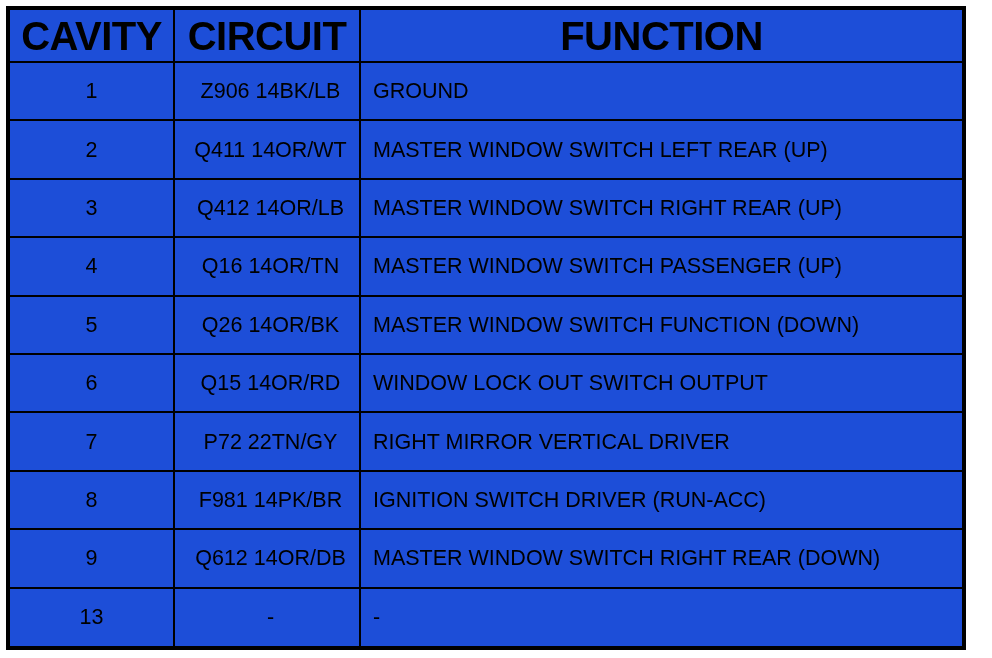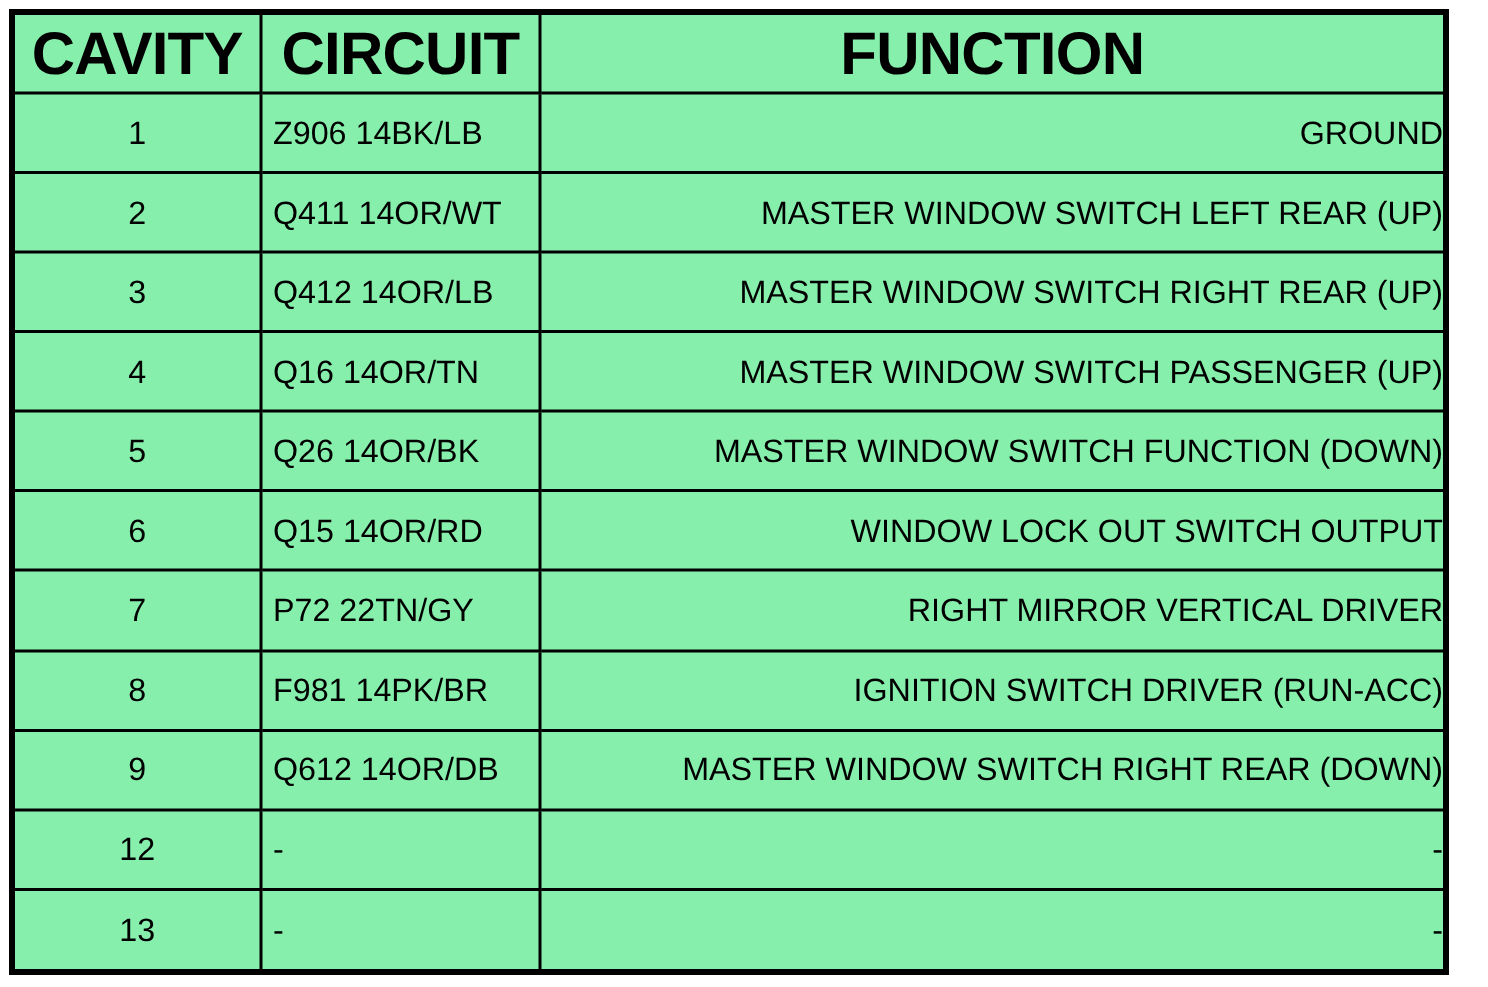--- a/index.html
+++ b/index.html
@@ -16,21 +16,21 @@
   }
 
   #connector-pinout-table {
     position: absolute;
     left: 6px;
     top: 6px;
     width: 960px;
     height: 644px;
     box-sizing: border-box;
     border: 4px solid #000000;
-    background: #86efac;
+    background: #1d4ed8;
   }
 
   table.pinout {
     width: 100%;
     height: 100%;
     border-collapse: collapse;
     table-layout: fixed;
   }
 
   table.pinout col.col-cavity { width: 164px; }
@@ -68,25 +68,25 @@
     line-height: 24px;
     vertical-align: middle;
     white-space: nowrap;
     overflow: hidden;
   }
   tbody tr.data-row td.cell-cavity {
     text-align: center;
     border-left: none;
   }
   tbody tr.data-row td.cell-circuit {
-    text-align: left;
+    text-align: center;
     padding-left: 7px;
   }
   tbody tr.data-row td.cell-function {
-    text-align: right;
+    text-align: left;
     padding-left: 12px;
     border-right: none;
   }
   tbody tr.data-row:last-child td {
     border-bottom: none;
   }
 </style>
 </head>
 <body>
 
@@ -144,24 +144,19 @@
           <td class="cell-cavity">8</td>
           <td class="cell-circuit">F981 14PK/BR</td>
           <td class="cell-function">IGNITION SWITCH DRIVER (RUN-ACC)</td>
         </tr>
         <tr class="data-row">
           <td class="cell-cavity">9</td>
           <td class="cell-circuit">Q612 14OR/DB</td>
           <td class="cell-function">MASTER WINDOW SWITCH RIGHT REAR (DOWN)</td>
         </tr>
         <tr class="data-row">
-          <td class="cell-cavity">12</td>
-          <td class="cell-circuit">-</td>
-          <td class="cell-function">-</td>
-        </tr>
-        <tr class="data-row">
           <td class="cell-cavity">13</td>
           <td class="cell-circuit">-</td>
           <td class="cell-function">-</td>
         </tr>
       </tbody>
   </table>
 </div>
 
 </body></html>

